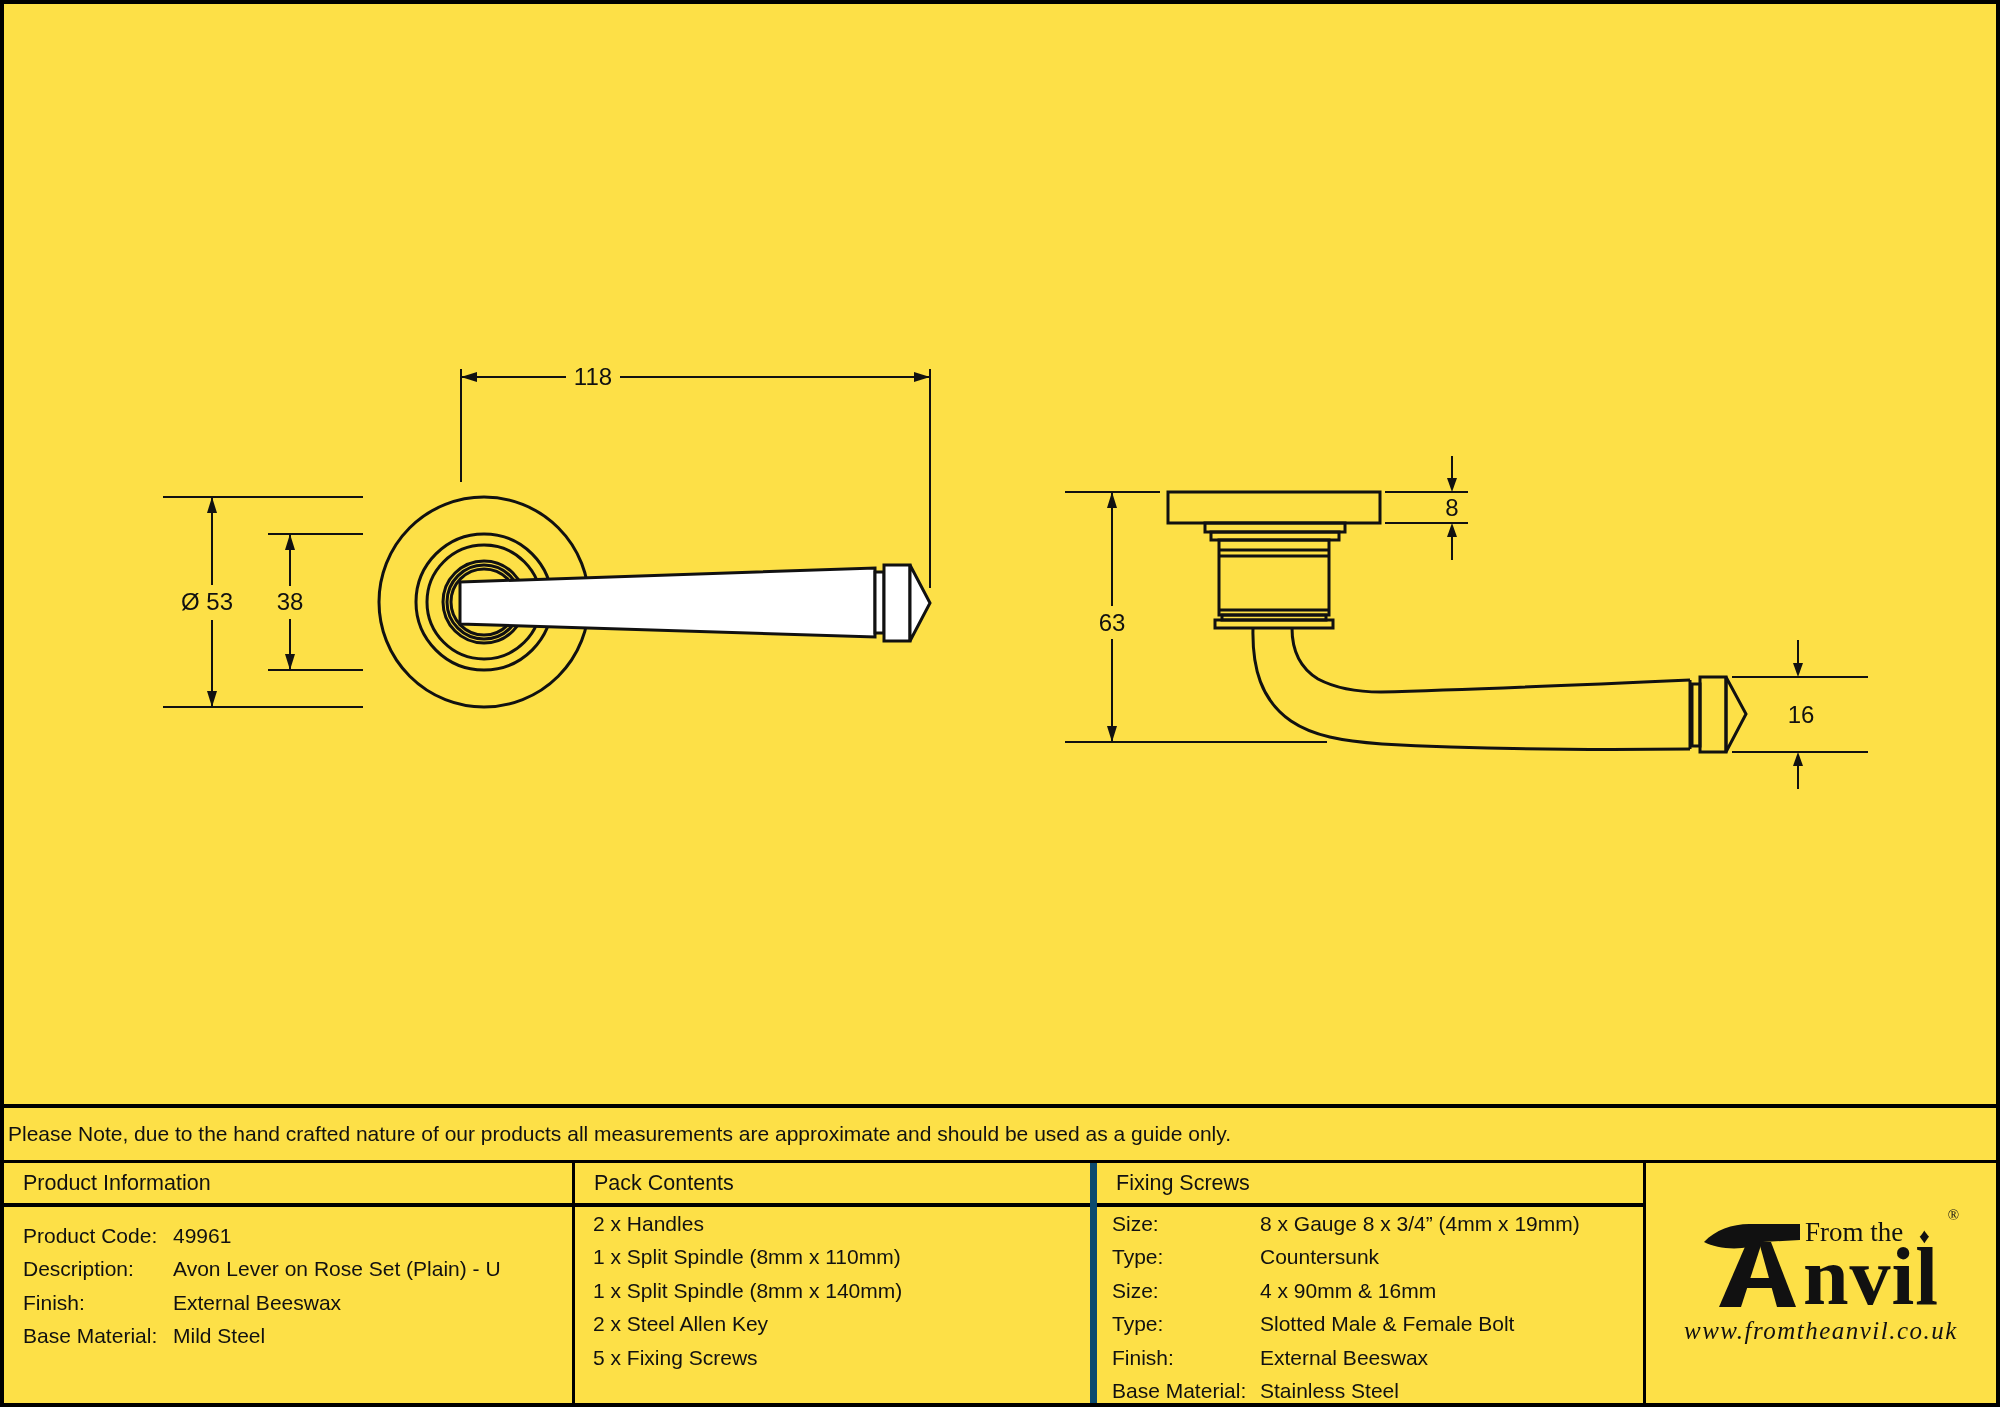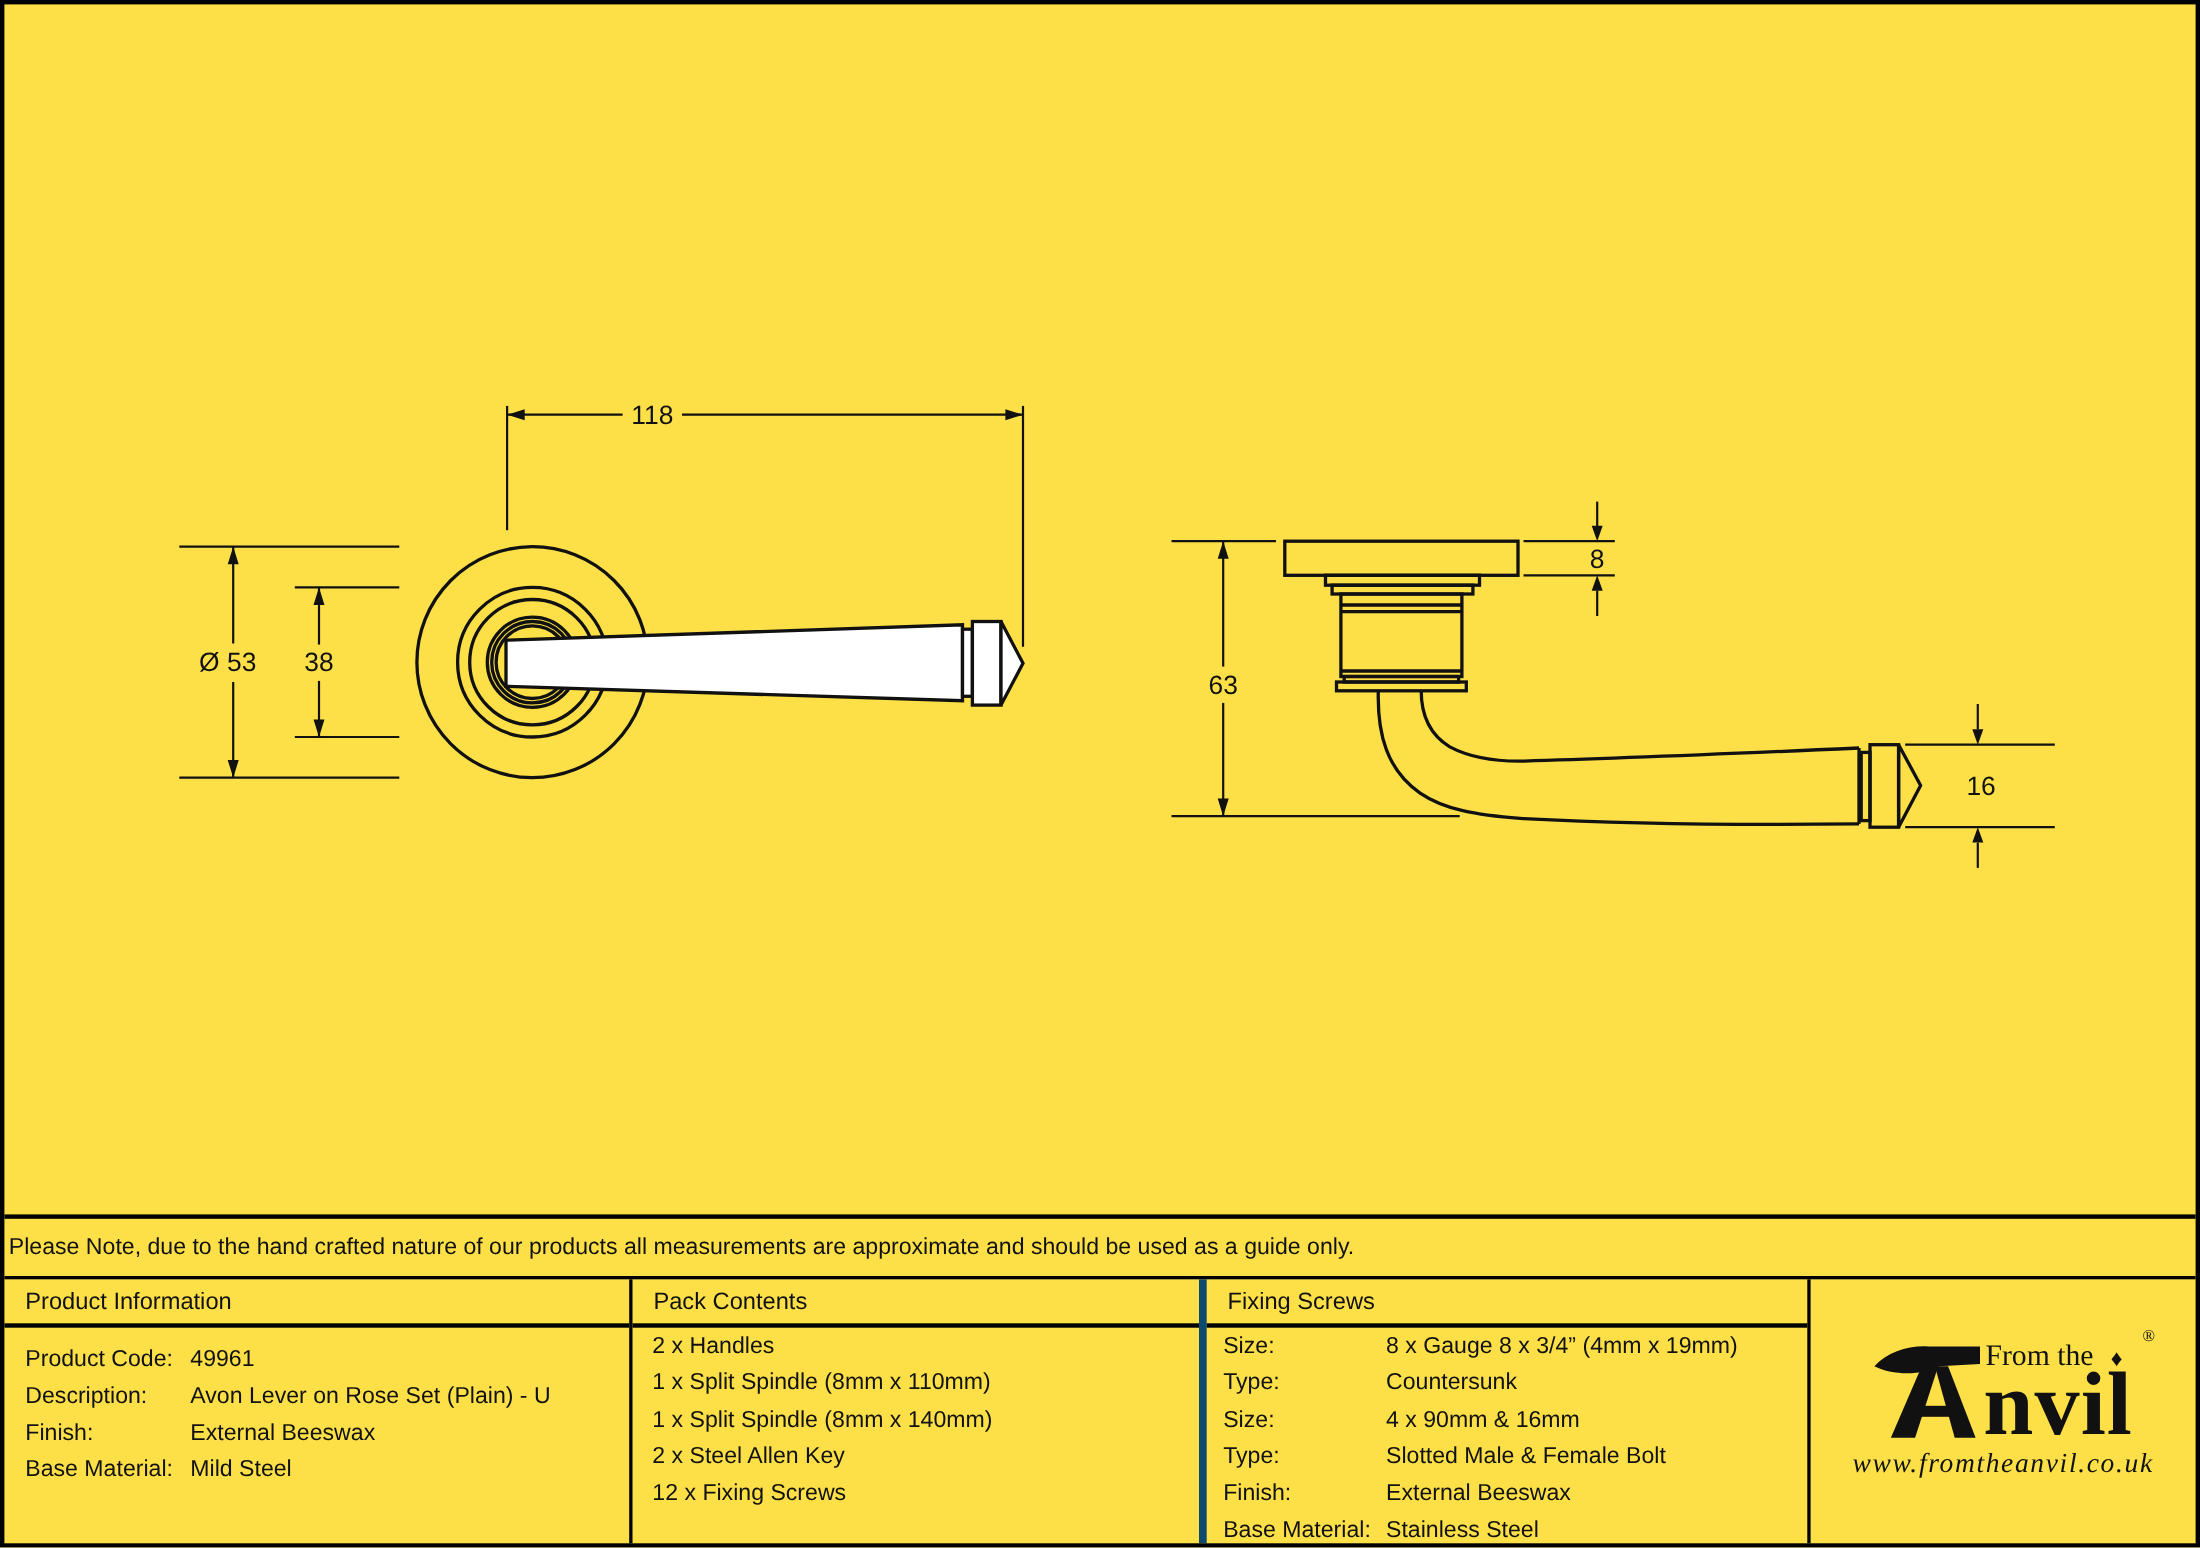--- a/index.html
+++ b/index.html
@@ -158,21 +158,21 @@
 
     <div class="col col-pack">
       <div class="cell-header">
         <span>Pack Contents</span>
       </div>
       <div class="cell-body">
         <div class="list-row">2 x Handles</div>
         <div class="list-row">1 x Split Spindle (8mm x 110mm)</div>
         <div class="list-row">1 x Split Spindle (8mm x 140mm)</div>
         <div class="list-row">2 x Steel Allen Key</div>
-        <div class="list-row">12 x Fixing Screws</div>
+        <div class="list-row">5 x Fixing Screws</div>
       </div>
     </div>
 
     <div class="col col-fix">
       <div class="cell-header">
         <span>Fixing Screws</span>
       </div>
       <div class="cell-body">
         <div class="spec-row">
           <span class="lbl">Size:</span>

